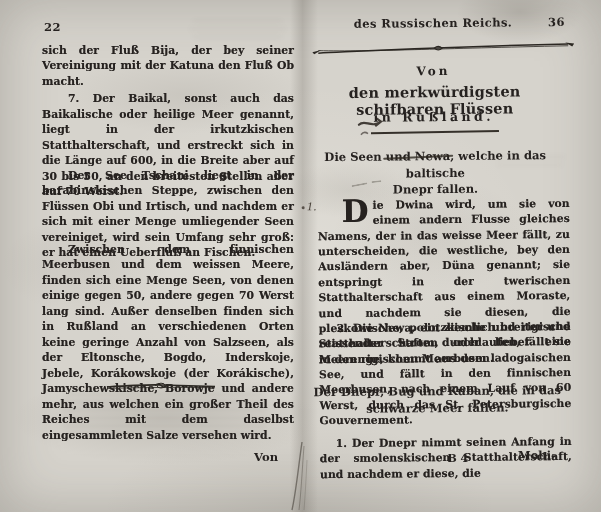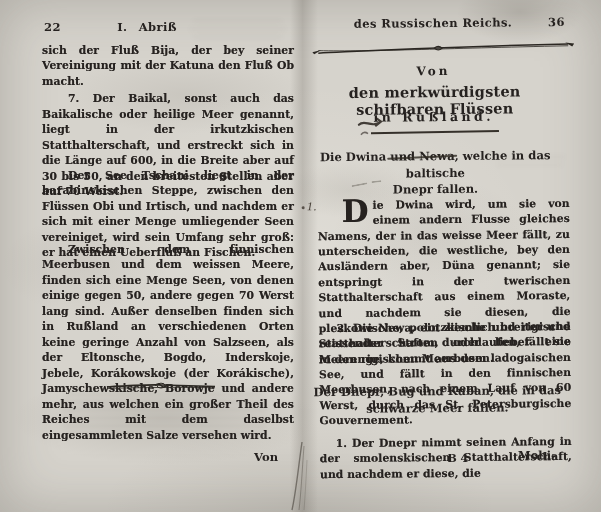--- a/index.html
+++ b/index.html
@@ -58,21 +58,20 @@
 
   <div class="gutter"></div>
 
   <div class="ghost" style="left:62px;top:393px;width:205px;height:42px;"></div>
   <div class="ghost" style="left:190px;top:20px;width:95px;height:18px;opacity:.22;"></div>
   <div class="ghost" style="left:495px;top:152px;width:70px;height:14px;opacity:.18;"></div>
 
   <div class="page left">
 
     <div class="abs hdr" style="left:44px;top:20px;">22</div>
-    <div class="abs hdr" style="left:42px;top:20px;width:210px;text-align:center;word-spacing:7px;">I. Abriß</div>
 
     <p class="para" style="left:42px;top:32px;">sich der Fluß Bija, der bey seiner Vereinigung mit der Katuna den Fluß Ob macht.</p>
 
     <p class="para ind" style="left:42px;top:80px;margin-top:11px;">7. Der Baikal, sonst auch das Baikalische oder heilige Meer genannt, liegt in der irkutzkischen Statthalterschaft, und erstreckt sich in die Länge auf 600, in die Breite aber auf 30 bis 50, an den breitesten Stellen aber auf 70 Werst.</p>
 
     <p class="para ind" style="left:42px;top:157px;">Der See Tschani liegt in der barabinskischen Steppe, zwischen den Flüssen Obi und Irtisch, und nachdem er sich mit einer Menge umliegender Seen vereiniget, wird sein Umfang sehr groß: er hat einen Ueberfluß an Fischen.</p>
 
     <p class="para ind" style="left:42px;top:231px;">Zwischen dem finnischen Meerbusen und dem weissen Meere, finden sich eine Menge Seen, von denen einige gegen 50, andere gegen 70 Werst lang sind. Außer denselben finden sich in Rußland an verschiedenen Orten keine geringe Anzahl von Salzseen, als der Eltonsche, Bogdo, Inderskoje, Jebele, Korákowskoje (der Korákische), Jamyschewskische, Borowje und andere mehr, aus welchen ein großer Theil des Reiches mit dem daselbst eingesammleten Salze versehen wird.</p>
 
     <svg class="abs" style="left:105px;top:380px;" width="112" height="12" viewBox="0 0 112 12">
@@ -104,21 +103,21 @@
     <div class="abs subtitle" style="left:18px;top:109px;width:234px;">in Rußland.</div>
 
     <svg class="abs" style="left:56px;top:110px;" width="40" height="30" viewBox="0 0 40 30">
       <path d="M4 14 C 10 8, 16 18, 26 11 L 22 8 M26 11 L 21 15" stroke="rgba(40,34,28,.85)" stroke-width="2.2" fill="none" stroke-linecap="round"></path>
       <path d="M6 24 q 3 -4 7 -1" stroke="rgba(40,34,28,.6)" stroke-width="1.6" fill="none"></path>
     </svg>
 
     <div class="underrule" style="left:72px;top:131px;width:128px;"></div>
 
     <div class="abs sect" style="left:10px;top:148px;width:252px;">
-      <span>Die Dwina </span><span class="struck">und Newa</span><span>, welche in das baltische</span>
+      <span>Die Seen </span><span class="struck">und Newa</span><span>, welche in das baltische</span>
       <br>
       <span>Dnepr fallen.</span>
     </div>
 
     <div class="pencil" style="left:52px;top:183px;width:16px;transform:rotate(-10deg);"></div>
     <div class="pencil" style="left:72px;top:180px;width:10px;transform:rotate(-6deg);"></div>
 
     <div class="abs margin-note" style="left:2px;top:199px;">1.</div>
 
     <p class="para" style="left:18px;top:186px;">

